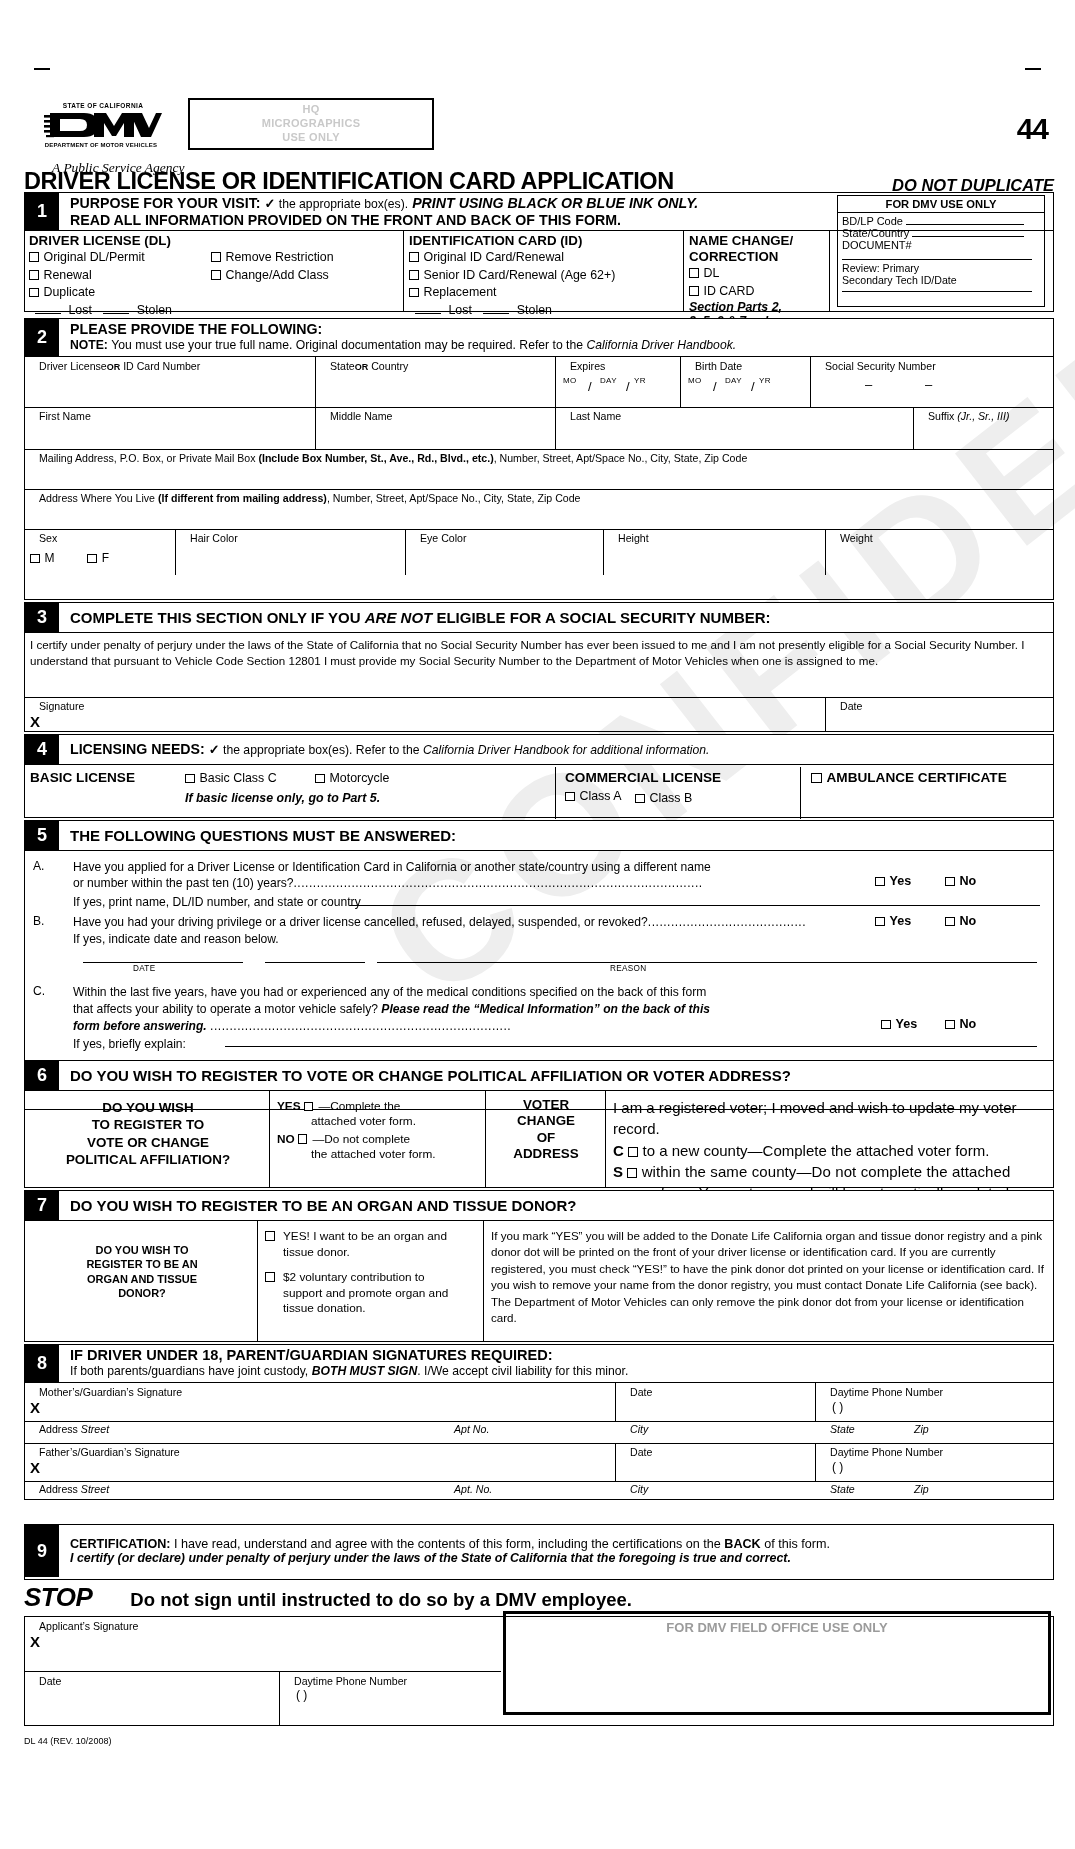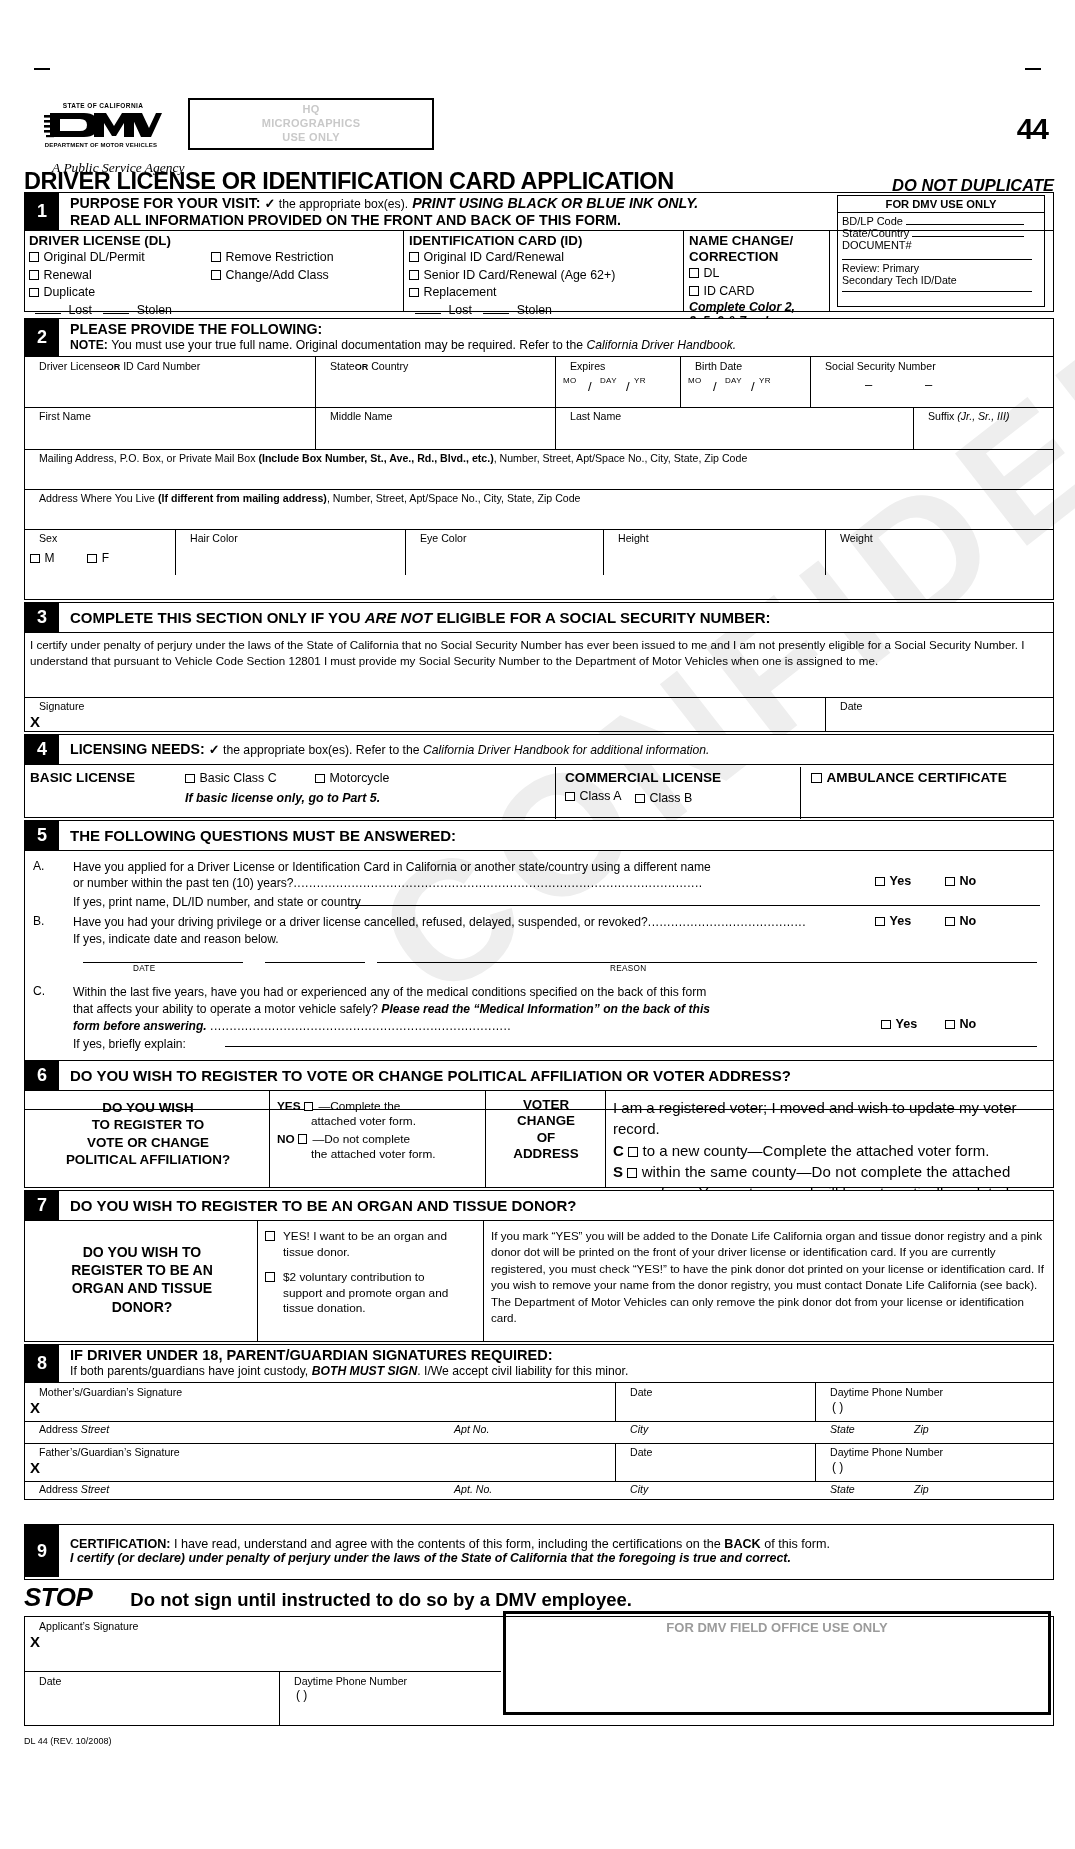--- a/index.html
+++ b/index.html
@@ -232,21 +232,21 @@
         </div>
         <div class="ital-b">Complete Parts 2, 3, 5A, 6 &amp; 7 only.</div>
       </div>
       <div class="vline" style="left:658px;"></div>
 
       <div style="position:absolute; left:664px; top:2px; width:138px;">
         <div class="colttl">NAME CHANGE/</div>
         <div class="colttl">CORRECTION</div>
         <div class="cbline"><span class="cb"></span><span>DL</span></div>
         <div class="cbline"><span class="cb"></span><span>ID CARD</span></div>
-        <div class="ital-b">Complete Color 2,</div>
+        <div class="ital-b">Section Parts 2,</div>
         <div class="ital-b">3, 5, 6 &amp; 7 only.</div>
       </div>
       <div class="vline" style="left:804px;"></div>
 
       <div style="position:absolute; left:812px; top:-36px; width:208px; height:112px; border:1.6px solid #000;">
         <div style="text-align:center; font-size:11.2px; font-weight:bold; padding-top:2px;">FOR DMV USE ONLY</div>
         <div style="border-top:1.1px solid #000; margin-top:2px; padding:2px 4px 0 4px;">
           <div style="font-size:11px;"><span>BD/LP Code</span> <span style="display:inline-block; border-bottom:1px solid #000; width:118px;"></span></div>
           <div style="font-size:11px;"><span>State/Country</span> <span style="display:inline-block; border-bottom:1px solid #000; width:112px;"></span></div>
           <div style="font-size:11px;"><span>DOCUMENT#</span></div>
@@ -469,21 +469,21 @@
   </div>
 
   <div class="frame" style="left:24px; top:1190px; width:1030px; height:152px;">
     <div class="secbar" style="height:30px;">
       <div class="secnum">7</div>
       <div class="secbody" style="display:flex; align-items:center;">
         <div class="secttl" style="font-size:15px;">DO YOU WISH TO REGISTER TO BE AN ORGAN AND TISSUE DONOR?</div>
       </div>
     </div>
     <div style="position:absolute; left:0; top:30px; right:0; bottom:0;">
-      <div style="position:absolute; left:8px; top:22px; width:218px; text-align:center; font-size:14px; font-weight:bold; line-height:1.3;">
+      <div style="position:absolute; left:8px; top:22px; width:218px; text-align:center; font-size:11px; font-weight:bold; line-height:1.3;">
         <div>DO YOU WISH TO</div>
         <div>REGISTER TO BE AN</div>
         <div>ORGAN AND TISSUE</div>
         <div>DONOR?</div>
       </div>
       <div class="vline" style="left:232px;"></div>
       <div style="position:absolute; left:240px; top:8px; width:210px; font-size:11.8px; line-height:1.32;">
         <div style="position:relative; padding-left:18px;">
           <span class="cb" style="position:absolute; left:0; top:2px;"></span>
           <span>YES! I want to be an organ and</span><br><span>tissue donor.</span>

